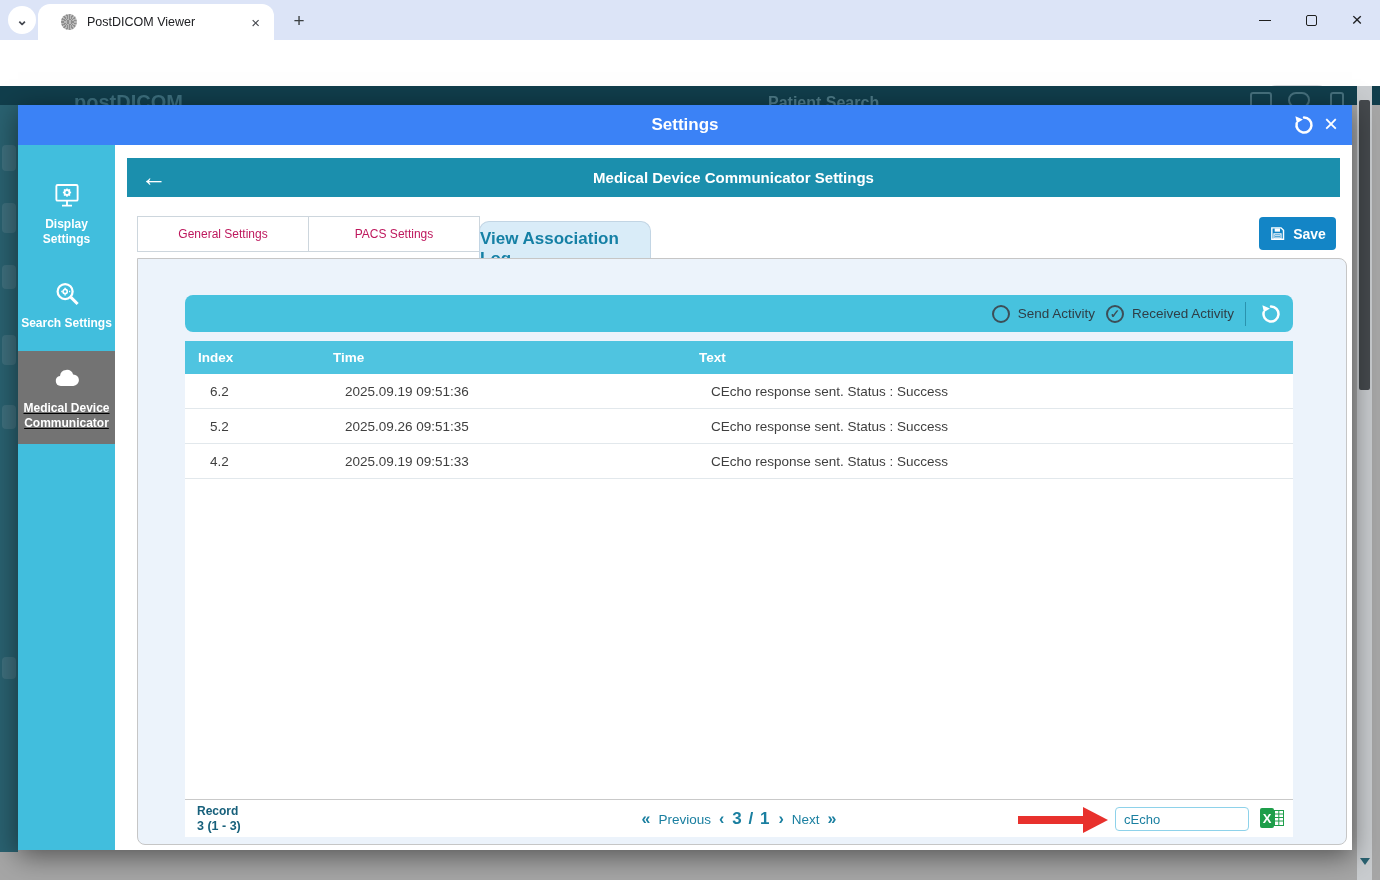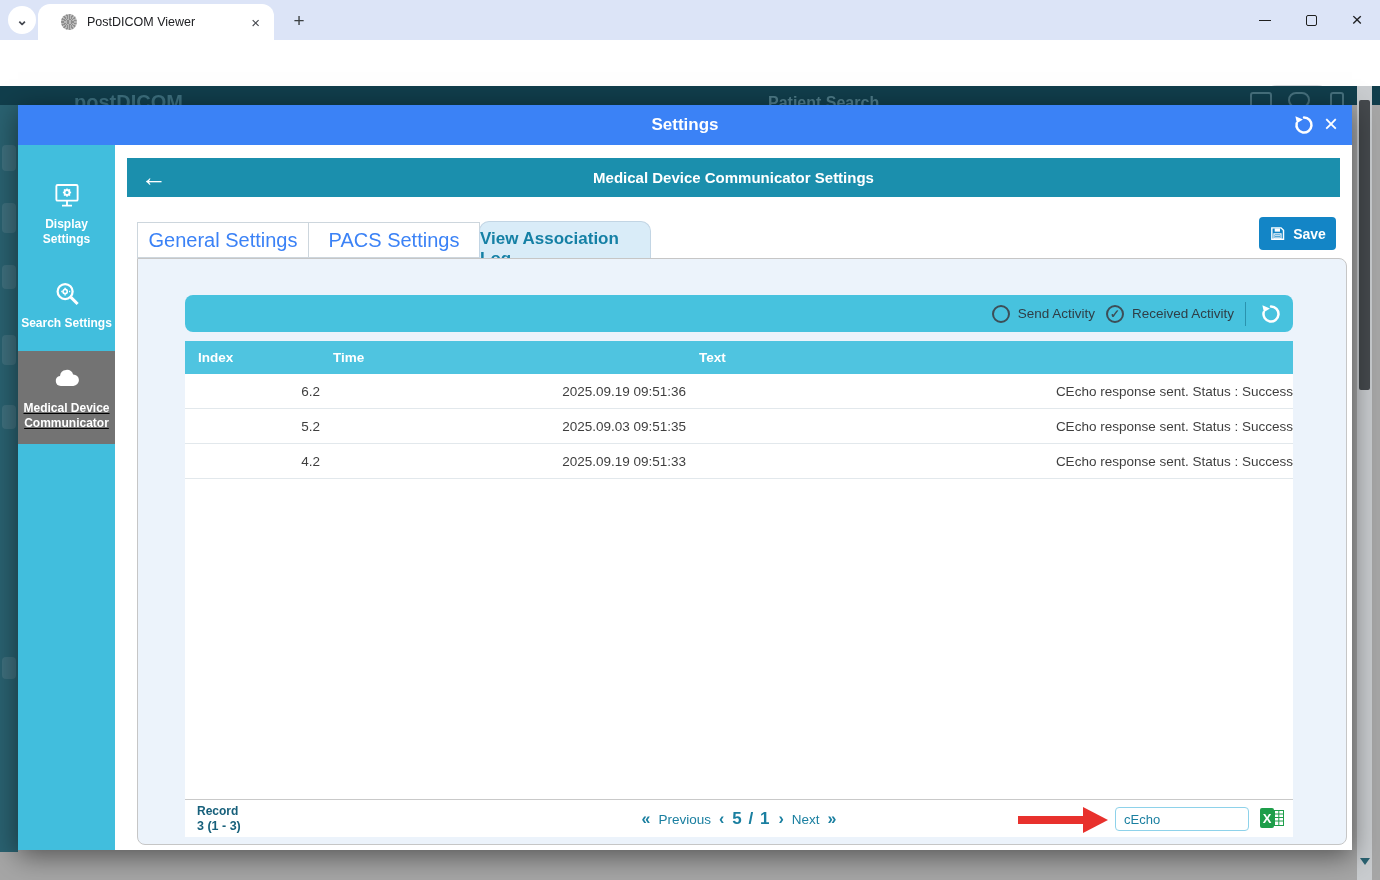--- a/index.html
+++ b/index.html
@@ -72,22 +72,22 @@
   .side-label { color:#fff; font-size:12px; font-weight:bold; line-height:1.25; padding:0 3px; }
   .side-icon { width:30px; height:30px; display:flex; align-items:center; justify-content:center; }
 
   
   #modal-content { position:absolute; left:97px; top:40px; width:1237px; height:705px; background:#fff; }
   #mdc-header { position:absolute; left:12px; top:13px; width:1213px; height:39px; background:#1b8fad;
     display:flex; align-items:center; justify-content:center; }
   #mdc-title { color:#fff; font-size:15px; font-weight:bold; }
   #mdc-back { position:absolute; left:14px; top:2px; color:#fff; font-size:26px; line-height:34px; }
 
-  .tab { position:absolute; top:77px; height:36px; width:172px; background:#fff; border:1px solid #cdd6dd;
-    display:flex; align-items:center; justify-content:center; font-size:20px; color:#3b82f6; }
+  .tab { position:absolute; top:71px; height:36px; width:172px; background:#fff; border:1px solid #cdd6dd;
+    display:flex; align-items:center; justify-content:center; font-size:12px; color:#be185d; }
   #tab-0 { left:22px; }
   #tab-1 { left:193px; }
   #tab-2 { left:364px; top:76px; height:55px; width:172px; background:#d9ecf8; border:1px solid #c2d5e4;
     border-bottom:none; border-radius:10px 10px 0 0; font-weight:bold; font-size:17px; color:#1580a5; }
 
   #save-btn { position:absolute; left:1144px; top:72px; width:77px; height:33px; background:#1385c6; border-radius:4px;
     display:flex; align-items:center; justify-content:center; gap:7px; color:#fff; font-weight:bold; font-size:14px; }
 
   #panel { position:absolute; left:22px; top:113px; width:1210px; height:587px; background:#ecf3fb;
     border:1px solid #c6c6c6; border-radius:0 8px 8px 8px; }
@@ -101,21 +101,21 @@
   .radio-label { font-size:13.5px; color:#2f3e46; }
   .vdivider { width:1px; height:24px; background:#2a93ae; }
   #activity-refresh { width:24px; height:24px; margin-left:2px; }
 
   #thead { position:absolute; left:0; top:46px; width:1108px; height:33px; background:#4fc4e0; display:flex;
     align-items:center; }
   .th { color:#fff; font-size:13.5px; font-weight:bold; padding-left:13px; }
   .col-index { width:135px; } .col-time { width:366px; } .col-text { flex:1; }
   .trow { position:absolute; left:0; width:1108px; height:35px; background:#fff; border-bottom:1px solid #e2e8ec;
     display:flex; align-items:center; }
-  .td { font-size:13.5px; color:#3f3f3f; padding-left:6px;text-align:right; }
+  .td { font-size:13.5px; color:#3f3f3f; padding-left:25px; }
   #empty-white { position:absolute; left:0; top:184px; width:1108px; height:320px; background:#fff; }
 
   #tfoot { position:absolute; left:0; top:504px; width:1108px; height:38px; background:#fff; border-top:1px solid #c9c9c9; }
   #record-block { position:absolute; left:12px; top:4px; color:#17607b; line-height:1.25; }
   #record-label { font-size:12px; font-weight:bold; }
   #record-count { font-size:12.5px; font-weight:bold; }
   #pagination { position:absolute; left:50%; top:0; height:38px; transform:translateX(-50%);
     display:flex; align-items:center; gap:8px; color:#1a7fa0; }
   .pg-chev { font-size:16px; font-weight:bold; }
   .pg-label { font-size:13.5px; }
@@ -291,41 +291,41 @@
           <div class="th col-text">Text</div>
         </div>
 
         <div class="trow" style="top:79px;">
           <div class="td col-index">6.2</div>
           <div class="td col-time">2025.09.19 09:51:36</div>
           <div class="td col-text">CEcho response sent. Status : Success</div>
         </div>
         <div class="trow" style="top:114px;">
           <div class="td col-index">5.2</div>
-          <div class="td col-time">2025.09.03 09:51:35</div>
+          <div class="td col-time">2025.09.26 09:51:35</div>
           <div class="td col-text">CEcho response sent. Status : Success</div>
         </div>
         <div class="trow" style="top:149px;">
           <div class="td col-index">4.2</div>
           <div class="td col-time">2025.09.19 09:51:33</div>
           <div class="td col-text">CEcho response sent. Status : Success</div>
         </div>
 
         <div id="empty-white"></div>
 
         <div id="tfoot">
           <div id="record-block">
             <div id="record-label">Record</div>
             <div id="record-count">3 (1 - 3)</div>
           </div>
           <div id="pagination">
             <span class="pg-chev">«</span>
             <span class="pg-label">Previous</span>
             <span class="pg-chev">‹</span>
-            <span id="page-indicator">5 / 1</span>
+            <span id="page-indicator">3 / 1</span>
             <span class="pg-chev">›</span>
             <span class="pg-label">Next</span>
             <span class="pg-chev">»</span>
           </div>
           <div id="red-arrow">
             <div class="shaft"></div>
               <div class="head"></div>
           </div>
           <input id="log-search" value="cEcho" style="">
           <div id="excel-btn">

